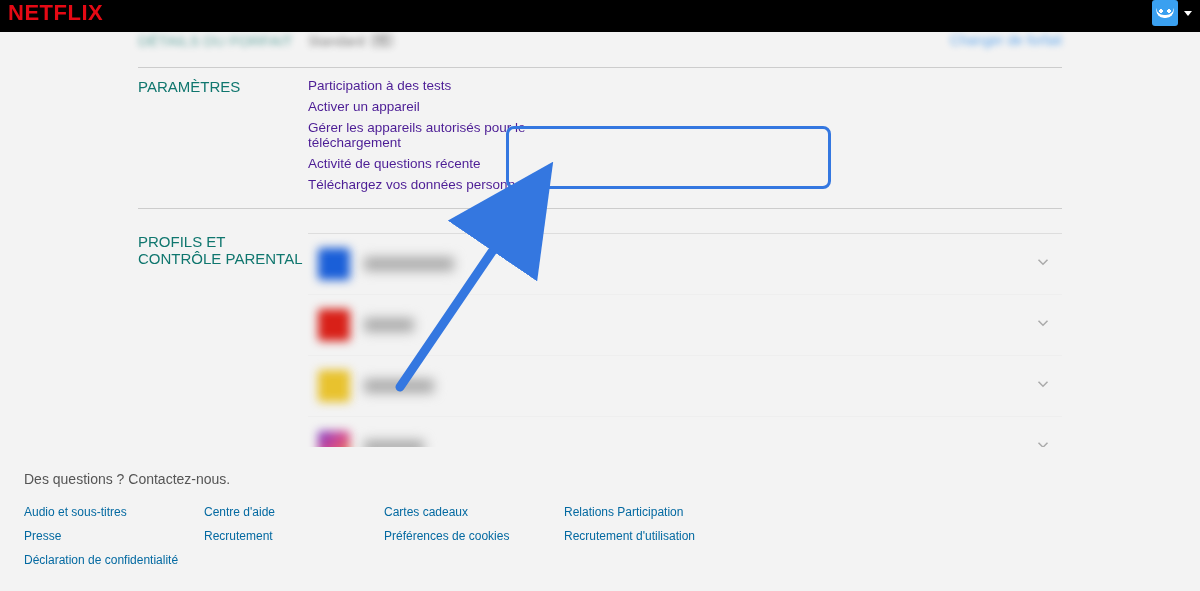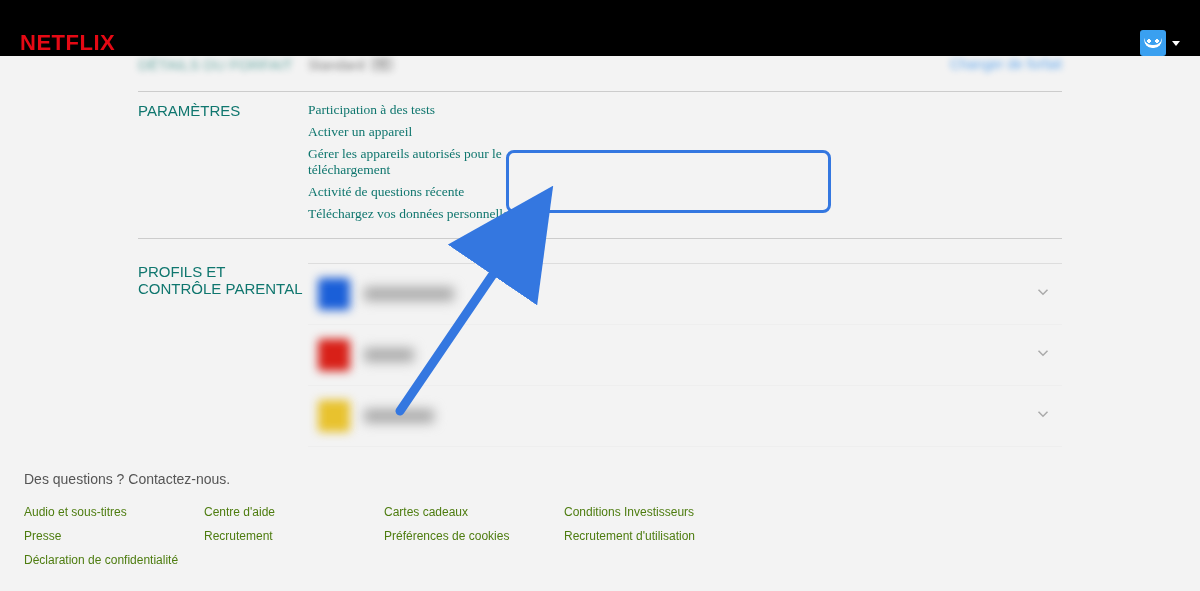--- a/index.html
+++ b/index.html
@@ -1,39 +1,39 @@
 <!DOCTYPE html>
 <html><head>
 <meta charset="utf-8">
 <style>
 * { margin: 0; padding: 0; box-sizing: border-box; }
 body { font-family: -apple-system, BlinkMacSystemFont, "Segoe UI", Helvetica, Arial, sans-serif; background: #f3f3f3; width: 1200px; height: 591px; overflow: hidden; position: relative; }
 
-.header { background: #000; height: 56px; display: flex; align-items: flex-end; padding: 0 20px; justify-content: space-between; position: relative; z-index: 10; }
+.header { background: #000; height: 32px; display: flex; align-items: flex-start; padding: 0 8px; justify-content: space-between; position: relative; z-index: 10; }
 .logo { color: #e50914; font-weight: 800; font-size: 22px; letter-spacing: 0.5px; font-family: Arial Black, Arial, sans-serif; }
 .header-right { display: flex; align-items: center; gap: 6px; }
 .avatar { width: 26px; height: 26px; background: #3aa0f0; border-radius: 3px; display: flex; align-items: center; justify-content: center; font-size: 14px; }
 .avatar::before { content: ""; width: 18px; height: 10px; background: radial-gradient(circle at 5px 3px, #fff 2px, transparent 2px), radial-gradient(circle at 13px 3px, #fff 2px, transparent 2px); border-radius: 0 0 8px 8px; box-shadow: inset 0 -3px 0 0 #fff; position: relative; }
 .caret { width: 0; height: 0; border-left: 4px solid transparent; border-right: 4px solid transparent; border-top: 5px solid #fff; }
 
 .content { width: 924px; margin: 0 auto; position: relative; }
 
 .section-row { display: flex; padding-top: 10px; }
 .section-label { width: 170px; color: #0f766e; font-size: 15px; text-transform: uppercase; padding-top: 0; }
 .section-body { flex: 1; }
 
 .plan-row { display: flex; padding-bottom: 10px; }
 .plan-body { flex: 1; display: flex; align-items: center; gap: 6px; color: #333; font-size: 14px; }
 .hd-badge { border: 1px solid #333; font-size: 10px; padding: 0 3px; border-radius: 3px; font-weight: 600; }
 .plan-action { color: #0073e6; font-size: 14px; }
 
 .divider { border: none; border-top: 1px solid #ccc; margin: 8px 0 0 0; }
 
 .link-list { display: flex; flex-direction: column; gap: 6px; padding-bottom: 8px; }
-.link { color: #0f766e; font-size: 13.5px; text-decoration: none; cursor: pointer; font-family: Liberation Serif, serif; }
+.link { color: #4c1d95; font-size: 13.5px; text-decoration: none; cursor: pointer; }
 
 .highlight-box { position: absolute; border: 3px solid #3477e0; border-radius: 8px; left: 368px; top: 94px; width: 325px; height: 63px; pointer-events: none; z-index: 5; }
 .arrow-svg { position: absolute; left: 240px; top: 130px; pointer-events: none; z-index: 5; }
 
 .profiles { margin-top: 14px; }
 .profiles .section-label { padding-top: 0; }
 .profile-list { flex: 1; border-top: 1px solid #ddd; }
 .profile-item { display: flex; align-items: center; padding: 14px 10px; border-bottom: 1px solid #eee; cursor: pointer; position: relative; }
 .profile-item:last-child { border-bottom: none; }
 .profile-pic { width: 32px; height: 32px; border-radius: 3px; filter: blur(5px); }
@@ -42,21 +42,21 @@
 .pc-yellow { background: #e8c22e; }
 .pc-purple { background: linear-gradient(135deg, #7a3cc9, #d84a8c, #e8a03a); }
 .profile-name { margin-left: 14px; color: #888; font-size: 13px; filter: blur(6px); width: 90px; height: 14px; background: #aaa; border-radius: 2px; }
 .chevron { margin-left: auto; color: #aaa; }
 .chevron svg { width: 18px; height: 18px; stroke: #aaa; stroke-width: 2; fill: none; }
 
 .footer { position: absolute; bottom: 0; left: 0; right: 0; background: #f3f3f3; padding: 24px 24px; }
 .footer-title { color: #555; font-size: 14px; margin-bottom: 18px; }
 .footer-links { display: flex; gap: 10px; }
 .footer-col { width: 170px; display: flex; flex-direction: column; gap: 10px; }
-.footer-link { color: #4d7c0f; font-size: 12px; text-decoration: none; cursor: pointer; }
+.footer-link { color: #0369a1; font-size: 12px; text-decoration: none; cursor: pointer; }
 
 .blur-top { filter: blur(3px); opacity: 0.6; }
 </style>
 </head>
 <body>
 
 <div class="header">
   <div class="logo">NETFLIX</div>
   <div class="header-right">
     <div class="avatar"></div>
@@ -147,17 +147,17 @@
     </div>
     <div class="footer-col">
       <a class="footer-link">Centre d'aide</a>
       <a class="footer-link">Recrutement</a>
     </div>
     <div class="footer-col">
       <a class="footer-link">Cartes cadeaux</a>
       <a class="footer-link">Préférences de cookies</a>
     </div>
     <div class="footer-col">
-      <a class="footer-link">Conditions Investisseurs</a>
+      <a class="footer-link">Relations Participation</a>
       <a class="footer-link">Recrutement d'utilisation</a>
     </div>
   </div>
 </div>
 
 </body></html>

